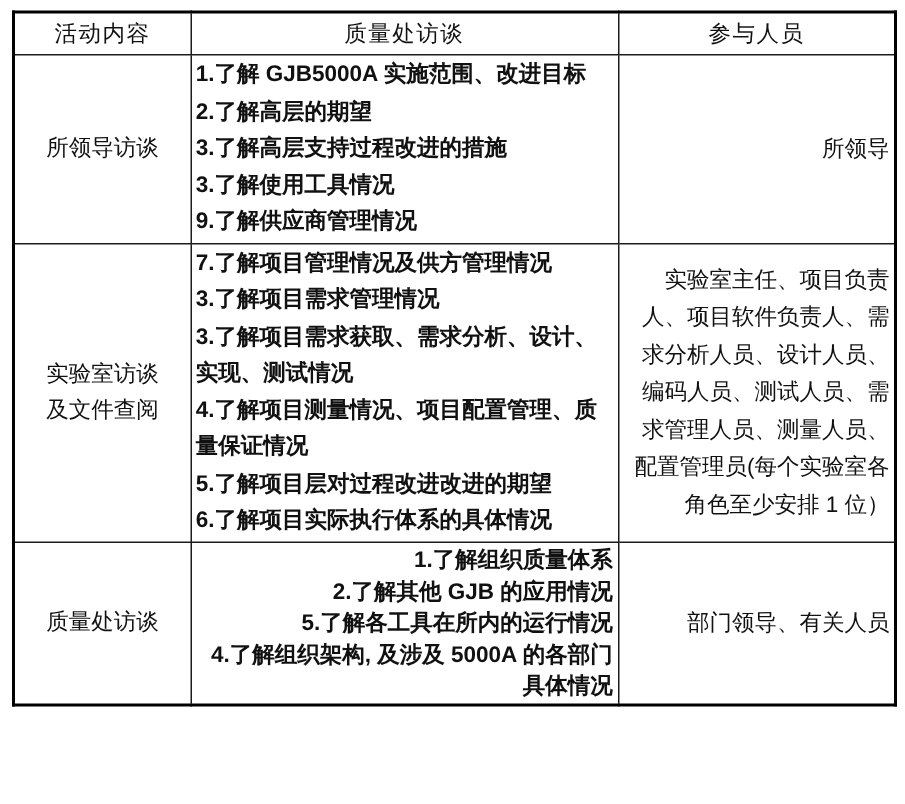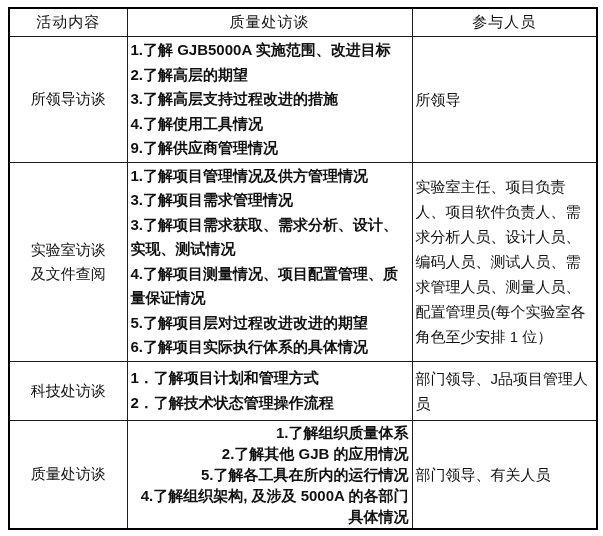--- a/index.html
+++ b/index.html
@@ -40,21 +40,21 @@
     padding: 0 16px;
     line-height: 24px;
     margin-left: 36px;
   }
   td.cell-desc {
     text-align: left;
     line-height: 24.5px;
   }
   td.cell-desc.tight { line-height: 21px; text-align: right; }
   td.cell-part {
-    text-align: left;
+    text-align: right;
     line-height: 25px;
   }
   tr.row-1 { height: 121px; }
   tr.row-2 { height: 197px; }
   tr.row-3 { height: 59px; }
   tr.row-4 { height: 104px; }
   .desc-line { white-space: normal; font-weight: bold; }
 </style>
 </head>
 <body>
@@ -73,44 +73,36 @@
         <th>参与人员</th>
       </tr>
     </thead>
     <tbody>
       <tr class="row-1">
         <td class="cell-activity">所领导访谈</td>
         <td class="cell-desc">
           <div class="desc-line">1.了解 GJB5000A 实施范围、改进目标</div>
           <div class="desc-line">2.了解高层的期望</div>
           <div class="desc-line">3.了解高层支持过程改进的措施</div>
-          <div class="desc-line">4.了解使用工具情况</div>
+          <div class="desc-line">3.了解使用工具情况</div>
           <div class="desc-line">9.了解供应商管理情况</div>
         </td>
         <td class="cell-part">所领导</td>
       </tr>
       <tr class="row-2">
         <td class="cell-activity">实验室访谈及文件查阅</td>
         <td class="cell-desc">
-          <div class="desc-line">1.了解项目管理情况及供方管理情况</div>
+          <div class="desc-line">7.了解项目管理情况及供方管理情况</div>
           <div class="desc-line">3.了解项目需求管理情况</div>
           <div class="desc-line">3.了解项目需求获取、需求分析、设计、实现、测试情况</div>
           <div class="desc-line">4.了解项目测量情况、项目配置管理、质量保证情况</div>
           <div class="desc-line">5.了解项目层对过程改进改进的期望</div>
           <div class="desc-line">6.了解项目实际执行体系的具体情况</div>
         </td>
         <td class="cell-part">实验室主任、项目负责人、项目软件负责人、需求分析人员、设计人员、编码人员、测试人员、需求管理人员、测量人员、配置管理员(每个实验室各角色至少安排 1 位）</td>
-      </tr>
-      <tr class="row-3">
-        <td class="cell-activity">科技处访谈</td>
-        <td class="cell-desc">
-          <div class="desc-line">1．了解项目计划和管理方式</div>
-          <div class="desc-line">2．了解技术状态管理操作流程</div>
-        </td>
-        <td class="cell-part">部门领导、J品项目管理人员</td>
       </tr>
       <tr class="row-4">
         <td class="cell-activity">质量处访谈</td>
         <td class="cell-desc tight">
           <div class="desc-line">1.了解组织质量体系</div>
           <div class="desc-line">2.了解其他 GJB 的应用情况</div>
           <div class="desc-line">5.了解各工具在所内的运行情况</div>
           <div class="desc-line">4.了解组织架构, 及涉及 5000A 的各部门具体情况</div>
         </td>
         <td class="cell-part">部门领导、有关人员</td>

